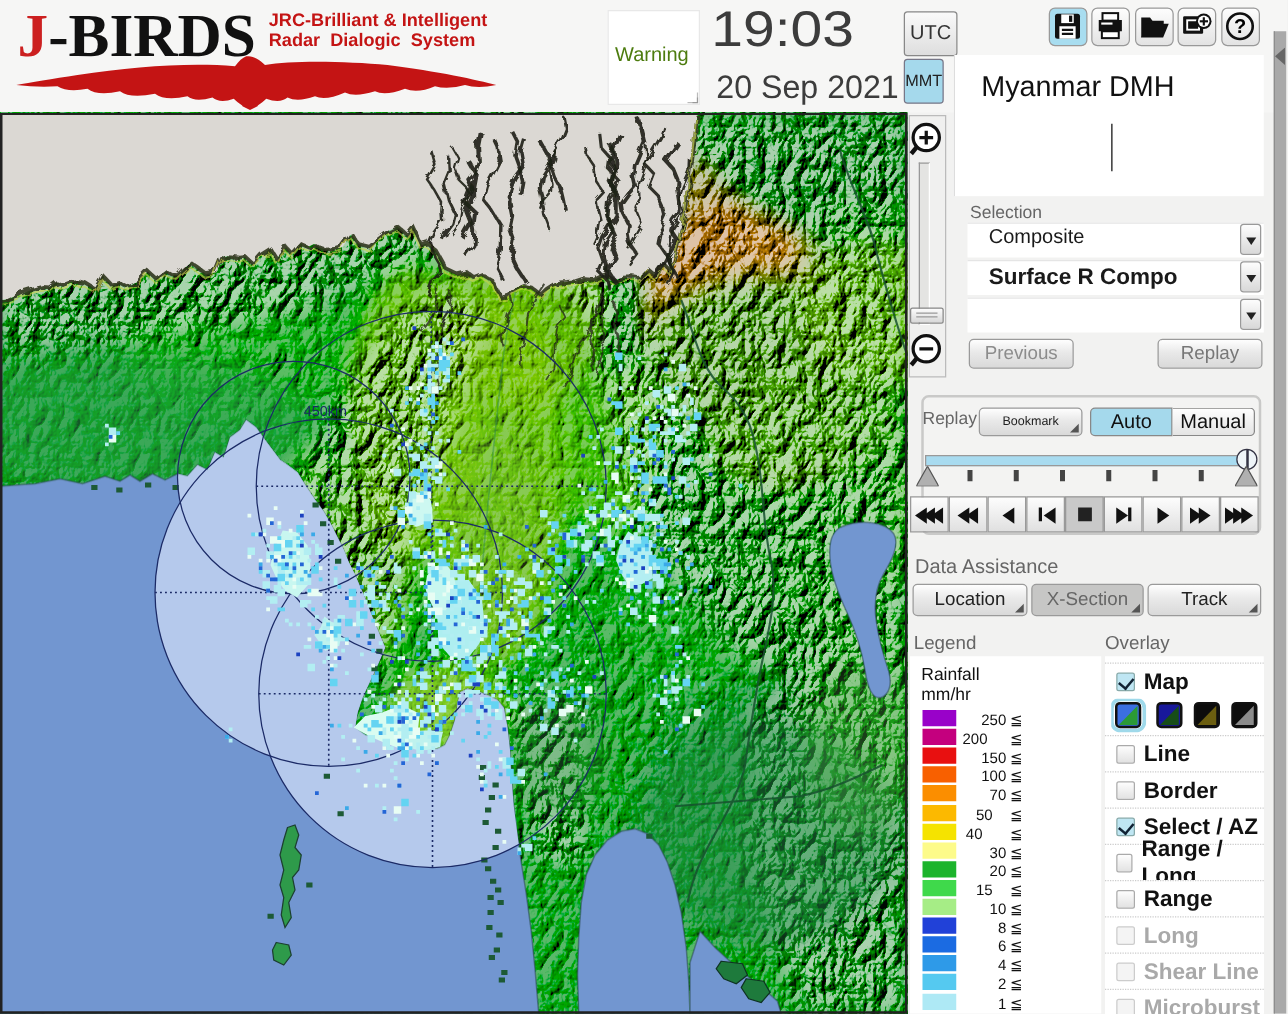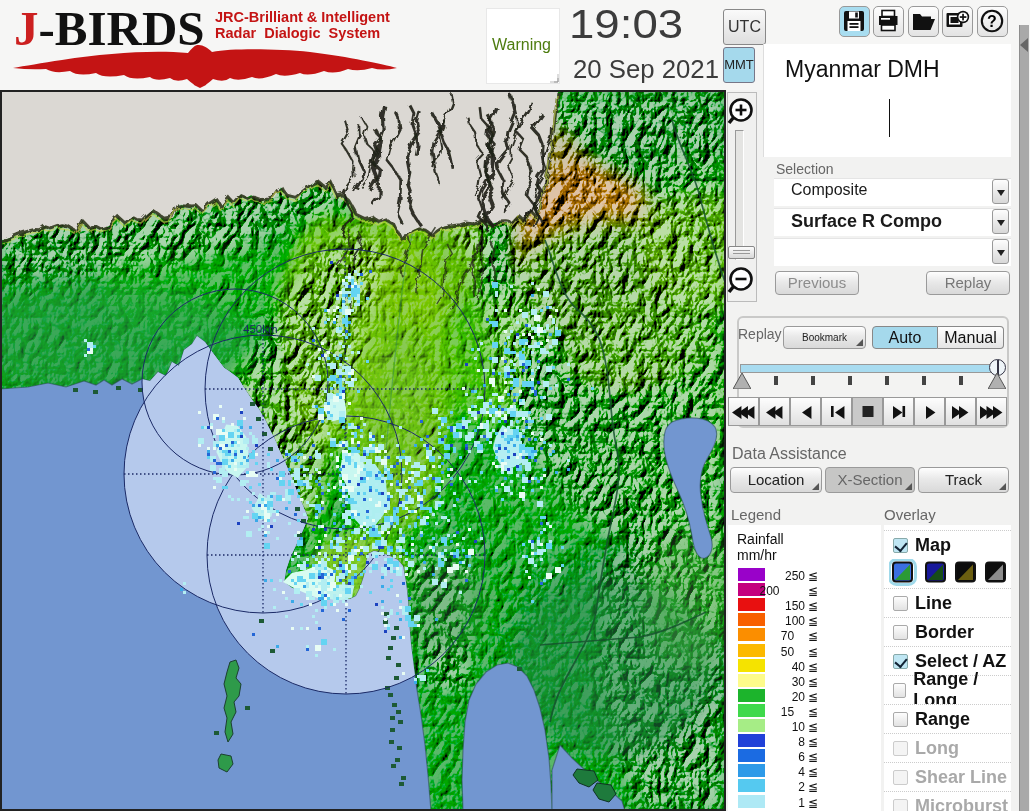--- a/index.html
+++ b/index.html
@@ -425,36 +425,36 @@
 <div class="abs btn corner" style="left:825px;top:467px;width:90px;height:26px;line-height:24px;background:#c6c6c5;color:#666">X-Section</div>
 <div class="abs btn corner" style="left:918px;top:467px;width:91px;height:26px;line-height:24px;color:#222">Track</div>
 <div class="abs seplbl" style="left:731px;top:506px;font-size:15px">Legend</div>
 <div class="abs seplbl" style="left:884px;top:506px;font-size:15px">Overlay</div>
 <div class="abs" style="left:728px;top:525px;width:153px;height:286px;background:#fff"></div>
 <div class="abs" style="left:737px;top:531px;font-size:14px;color:#111">Rainfall<br>mm/hr</div>
 <div class="abs" style="left:738px;top:568px;width:27px;height:13px;background:#9902c9"></div>
 <div class="lgrow" style="left:770px;top:569px;width:35px;text-align:right">250</div>
 <div class="lgrow" style="left:808px;top:569px">≦</div>
 <div class="abs" style="left:738px;top:583.1px;width:27px;height:13px;background:#c4007e"></div>
-<div class="lgrow" style="left:752px;top:584.1px;width:35px;text-align:center">200</div>
+<div class="lgrow" style="left:770px;top:584.1px;width:35px;text-align:left">200</div>
 <div class="lgrow" style="left:808px;top:584.1px">≦</div>
 <div class="abs" style="left:738px;top:598.2px;width:27px;height:13px;background:#e81010"></div>
 <div class="lgrow" style="left:770px;top:599.2px;width:35px;text-align:right">150</div>
 <div class="lgrow" style="left:808px;top:599.2px">≦</div>
 <div class="abs" style="left:738px;top:613.3px;width:27px;height:13px;background:#f86000"></div>
 <div class="lgrow" style="left:770px;top:614.3px;width:35px;text-align:right">100</div>
 <div class="lgrow" style="left:808px;top:614.3px">≦</div>
 <div class="abs" style="left:738px;top:628.4px;width:27px;height:13px;background:#fb8e00"></div>
-<div class="lgrow" style="left:770px;top:629.4px;width:35px;text-align:center">70</div>
+<div class="lgrow" style="left:770px;top:629.4px;width:35px;text-align:right">70</div>
 <div class="lgrow" style="left:808px;top:629.4px">≦</div>
 <div class="abs" style="left:738px;top:643.5px;width:27px;height:13px;background:#fcb900"></div>
 <div class="lgrow" style="left:770px;top:644.5px;width:35px;text-align:center">50</div>
 <div class="lgrow" style="left:808px;top:644.5px">≦</div>
 <div class="abs" style="left:738px;top:658.6px;width:27px;height:13px;background:#f5e300"></div>
-<div class="lgrow" style="left:770px;top:659.6px;width:35px;text-align:right">40</div>
+<div class="lgrow" style="left:751px;top:659.6px;width:35px;text-align:right">40</div>
 <div class="lgrow" style="left:808px;top:659.6px">≦</div>
 <div class="abs" style="left:738px;top:673.7px;width:27px;height:13px;background:#fdfb8a"></div>
 <div class="lgrow" style="left:770px;top:674.7px;width:35px;text-align:right">30</div>
 <div class="lgrow" style="left:808px;top:674.7px">≦</div>
 <div class="abs" style="left:738px;top:688.8px;width:27px;height:13px;background:#1cb42c"></div>
 <div class="lgrow" style="left:770px;top:689.8px;width:35px;text-align:right">20</div>
 <div class="lgrow" style="left:808px;top:689.8px">≦</div>
 <div class="abs" style="left:738px;top:703.9px;width:27px;height:13px;background:#3fd94b"></div>
 <div class="lgrow" style="left:770px;top:704.9px;width:35px;text-align:center">15</div>
 <div class="lgrow" style="left:808px;top:704.9px">≦</div>

